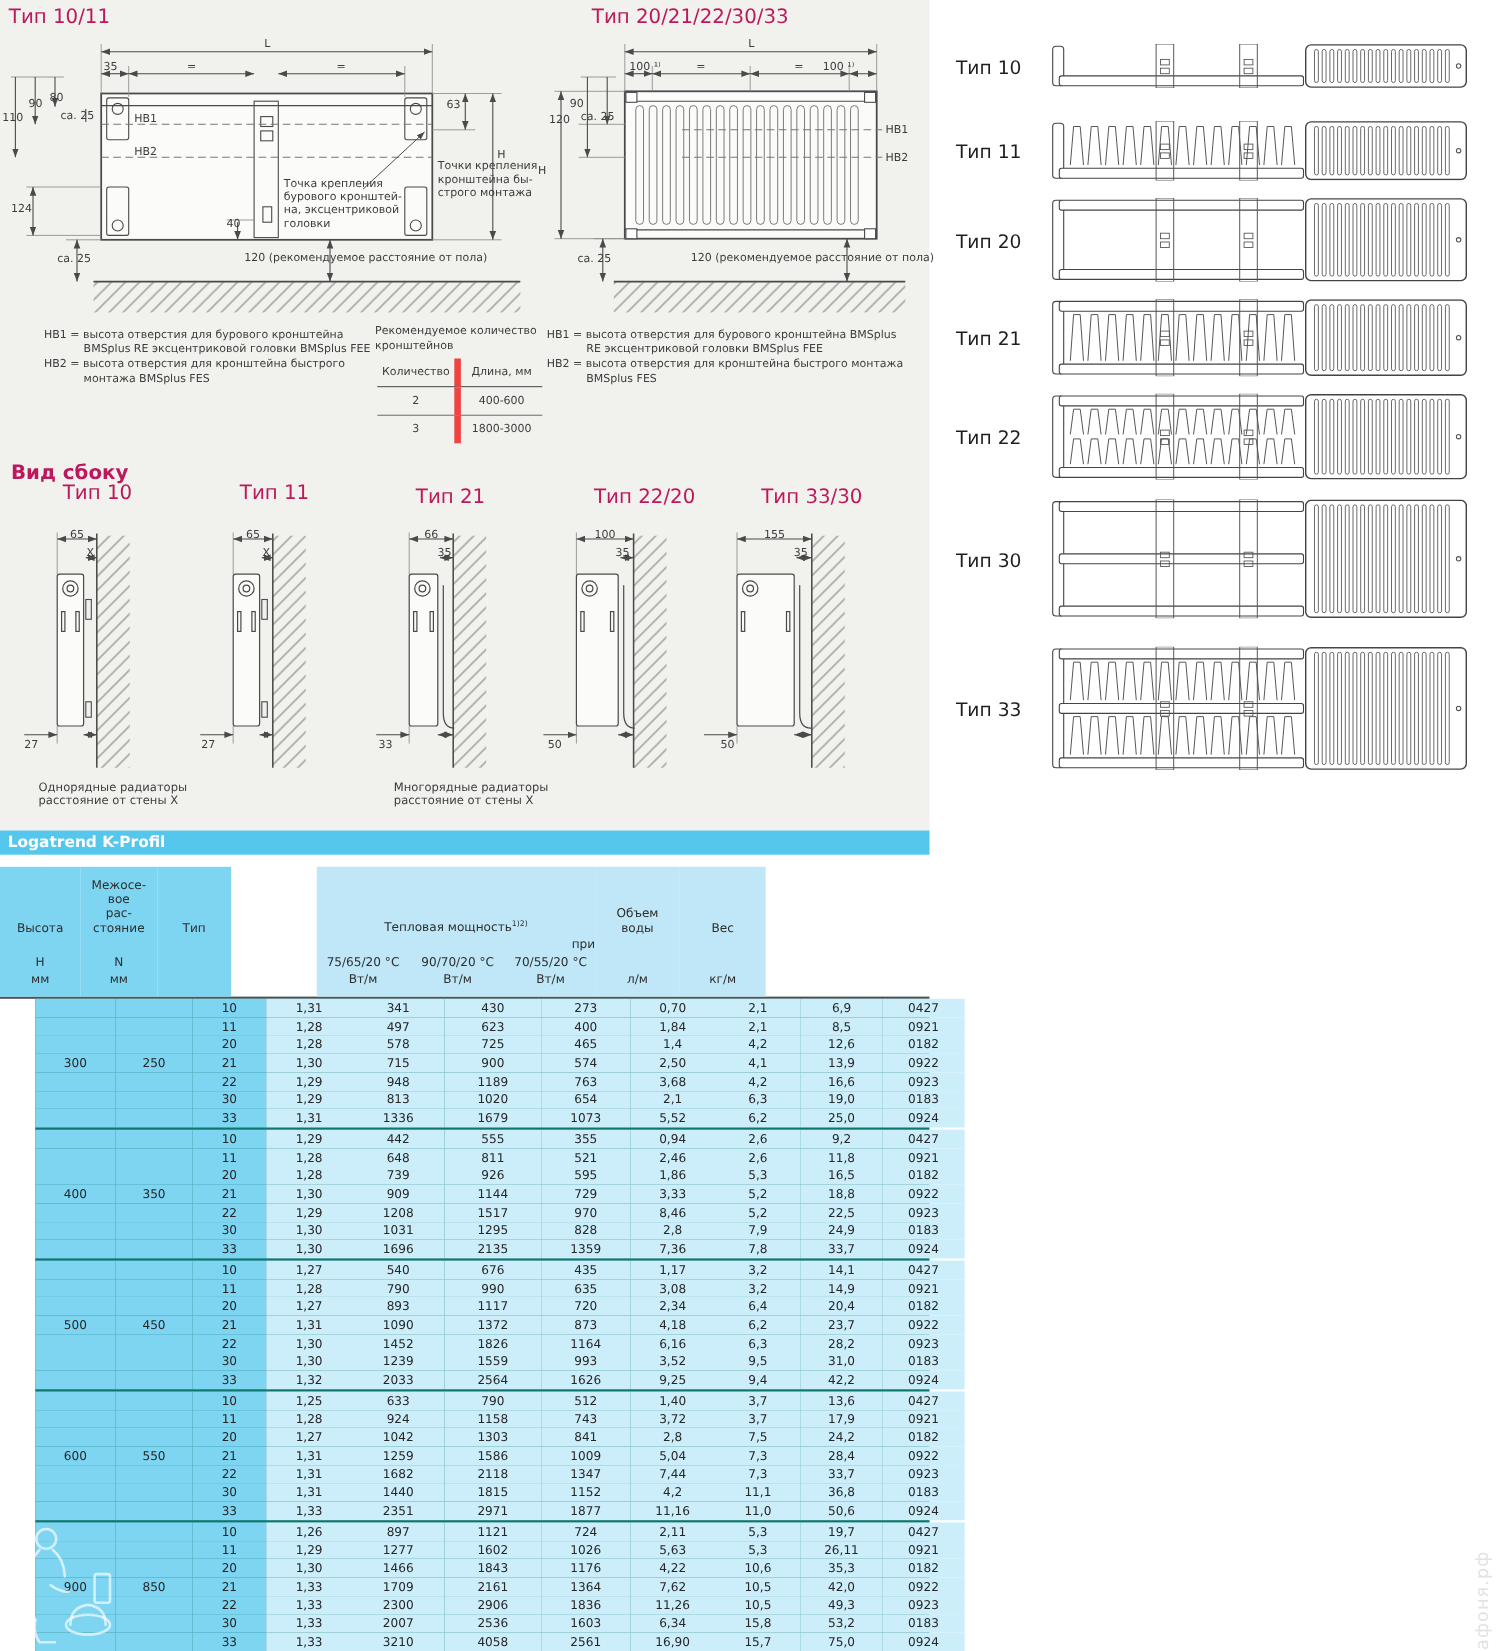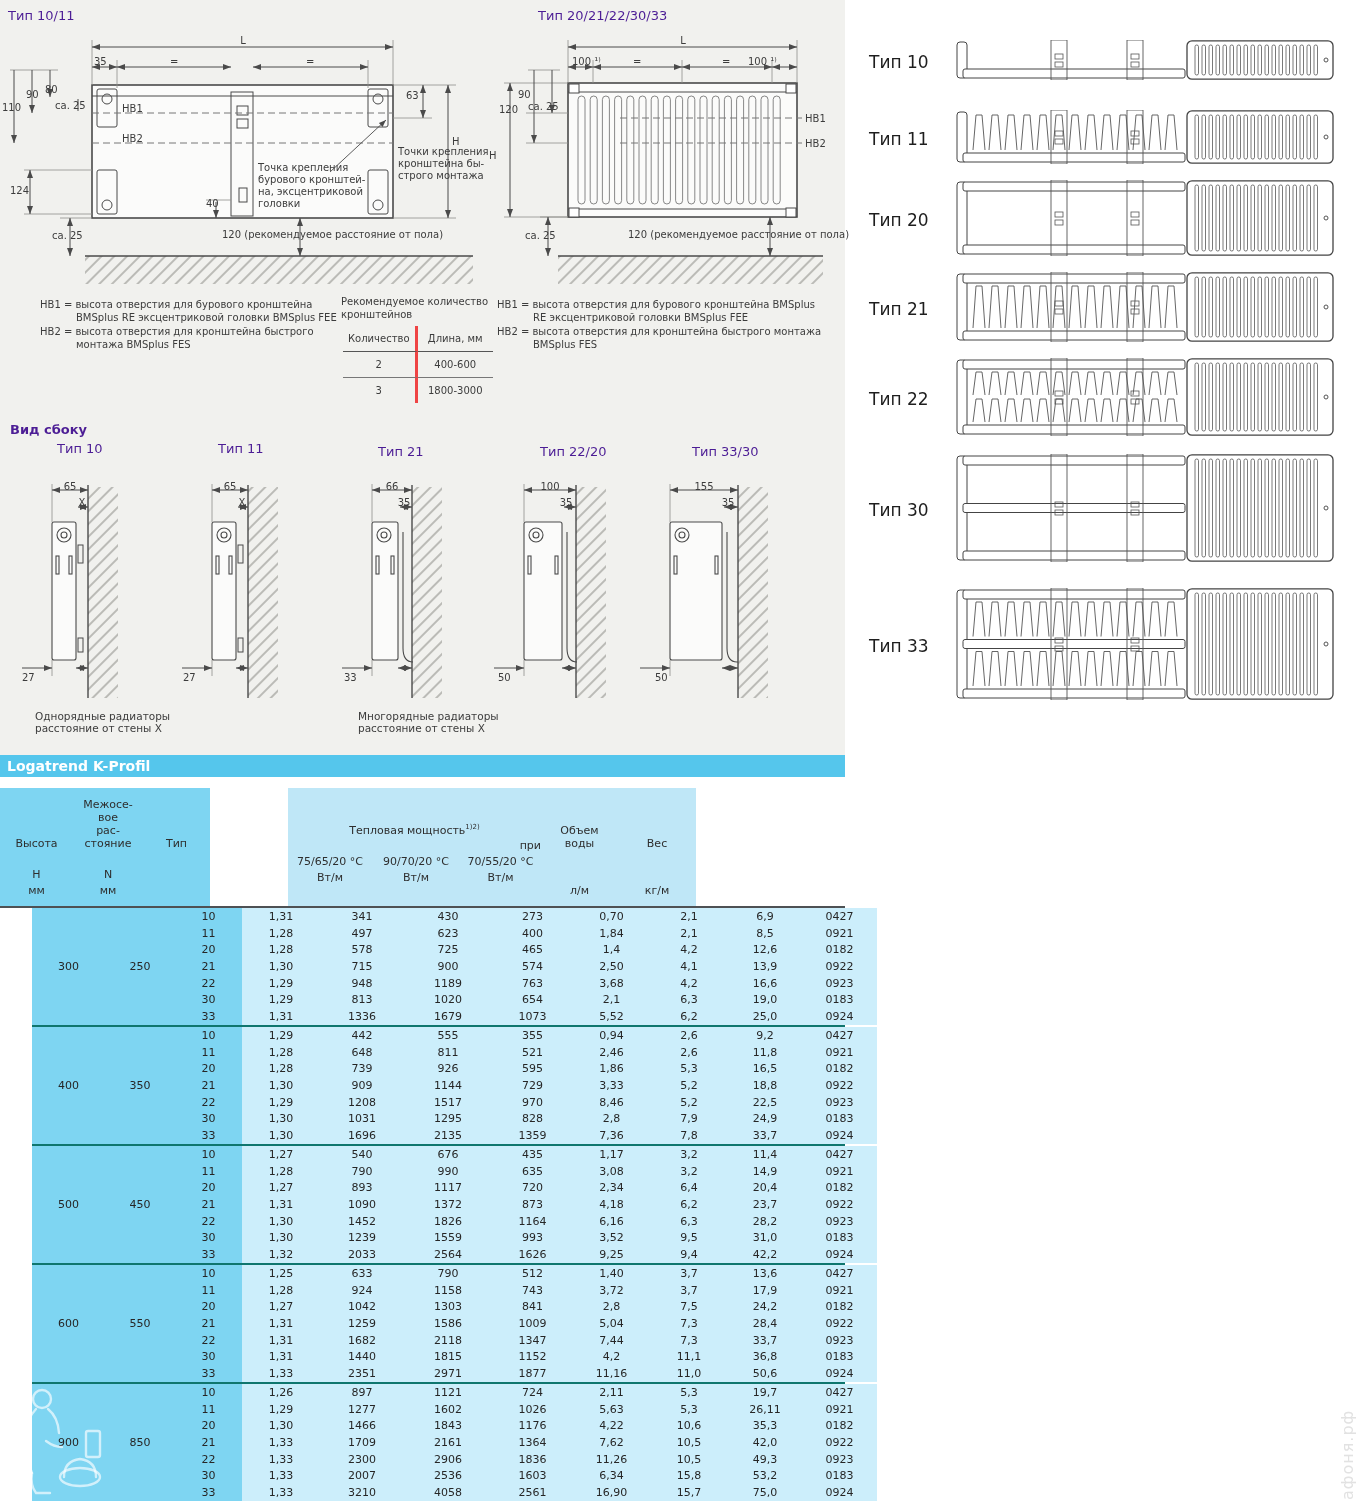--- a/index.html
+++ b/index.html
@@ -4,32 +4,32 @@
 <style>
   html,body{margin:0;padding:0;}
   body{width:1364px;height:1501px;position:relative;overflow:hidden;background:#ffffff;
        font-family:"DejaVu Sans","Liberation Sans",sans-serif;color:#2e2e2e;}
   .page{position:absolute;left:0;top:0;width:1364px;height:1501px;}
 
   
   .drawings-panel{position:absolute;left:0;top:0;width:845px;height:755px;background:#f1f1ee;}
   #art{position:absolute;left:0;top:0;pointer-events:none;}
   .lbl{position:absolute;font-size:10px;color:#3c3c3c;white-space:nowrap;line-height:12px;}
-  .lbl.t{font-size:13px;color:#4c1d95;}
+  .lbl.t{font-size:18px;color:#be185d;}
   .lbl.pre{white-space:pre-line;}
   .lbl.c{transform:translateX(-50%);}
 
   .fnote{position:absolute;font-size:10px;line-height:13px;color:#3c3c3c;}
   .fnote p{margin:0 0 1px 0;padding-left:36px;text-indent:-36px;}
   .fnote .sup{font-size:7px;vertical-align:super;}
 
   .bk-title{position:absolute;left:341px;top:295px;width:150px;font-size:10px;line-height:13px;color:#3c3c3c;}
   .bk-table{position:absolute;left:343px;top:326px;width:150px;font-size:10px;color:#3c3c3c;}
   .bk-row{display:flex;}
-  .bk-c1{width:72px;text-align:center;border-right:3px solid #ef4444;padding:7px 0;}
+  .bk-c1{width:72px;text-align:center;border-right:6px solid #ef4444;padding:7px 0;}
   .bk-c2{width:76px;text-align:center;padding:7px 0;}
   .bk-head .bk-c1,.bk-head .bk-c2{border-bottom:1.5px solid #555;}
   .bk-r1 .bk-c1,.bk-r1 .bk-c2{border-bottom:1px solid #777;}
 
   
   .types-column{position:absolute;left:855px;top:18px;width:509px;height:720px;background:#fff;}
   .type-row{position:absolute;left:0;width:509px;display:flex;align-items:center;}
   .type-label{width:100px;font-size:17px;color:#1e1e1e;padding-left:14px;box-sizing:border-box;}
   .type-svg{display:block;}
 
@@ -41,21 +41,21 @@
   .t-header{display:grid;grid-template-columns:var(--tcols);height:120px;border-bottom:2px solid #4e5154;box-sizing:border-box;}
   .hc{display:flex;flex-direction:column;justify-content:flex-end;text-align:center;
       font-size:11px;line-height:13px;padding-bottom:7px;background:#bfe7f7;}
   .hc.dark{background:#7ed5f2;}
   .ht{white-space:pre-line;margin-bottom:2px;}
   .hg{height:16px;text-align:right;}
   .hs{height:16px;}
   .hu{height:15px;}
   .hc.power{grid-column:5 / span 3;padding-bottom:0;}
   .pw-grid{display:grid;grid-template-columns:84px 88px 81px;}
-  .pw-grid .pcol{display:flex;flex-direction:column;padding-bottom:20px;}
+  .pw-grid .pcol{display:flex;flex-direction:column;padding-bottom:7px;}
   .sup{font-size:7px;vertical-align:super;}
   .t-body{background:#0f766e;margin-left:32px;}
   .t-group{height:117px;display:flex;flex-direction:column;margin-bottom:2px;}
   .t-group:last-child{margin-bottom:0;}
   .t-row{flex:1;display:grid;grid-template-columns:var(--tcols);}
   .t-cell{display:flex;align-items:center;justify-content:center;font-size:11px;color:#262626;}
   .t-cell.dark{background:#7ed5f2;}
   .t-cell.lite{background:#cceefb;}
 
   .plumber{position:absolute;left:2px;top:1385px;pointer-events:none;}
@@ -961,21 +961,21 @@
           <div class="t-row">
             <div class="t-cell dark"></div>
             <div class="t-cell dark"></div>
             <div class="t-cell dark">10</div>
             <div class="t-cell lite">1,27</div>
             <div class="t-cell lite">540</div>
             <div class="t-cell lite">676</div>
             <div class="t-cell lite">435</div>
             <div class="t-cell lite">1,17</div>
             <div class="t-cell lite">3,2</div>
-            <div class="t-cell lite">11,4</div>
+            <div class="t-cell lite">14,1</div>
             <div class="t-cell lite">0427</div>
           </div>
           <div class="t-row">
             <div class="t-cell dark"></div>
             <div class="t-cell dark"></div>
             <div class="t-cell dark">11</div>
             <div class="t-cell lite">1,28</div>
             <div class="t-cell lite">790</div>
             <div class="t-cell lite">990</div>
             <div class="t-cell lite">635</div>

